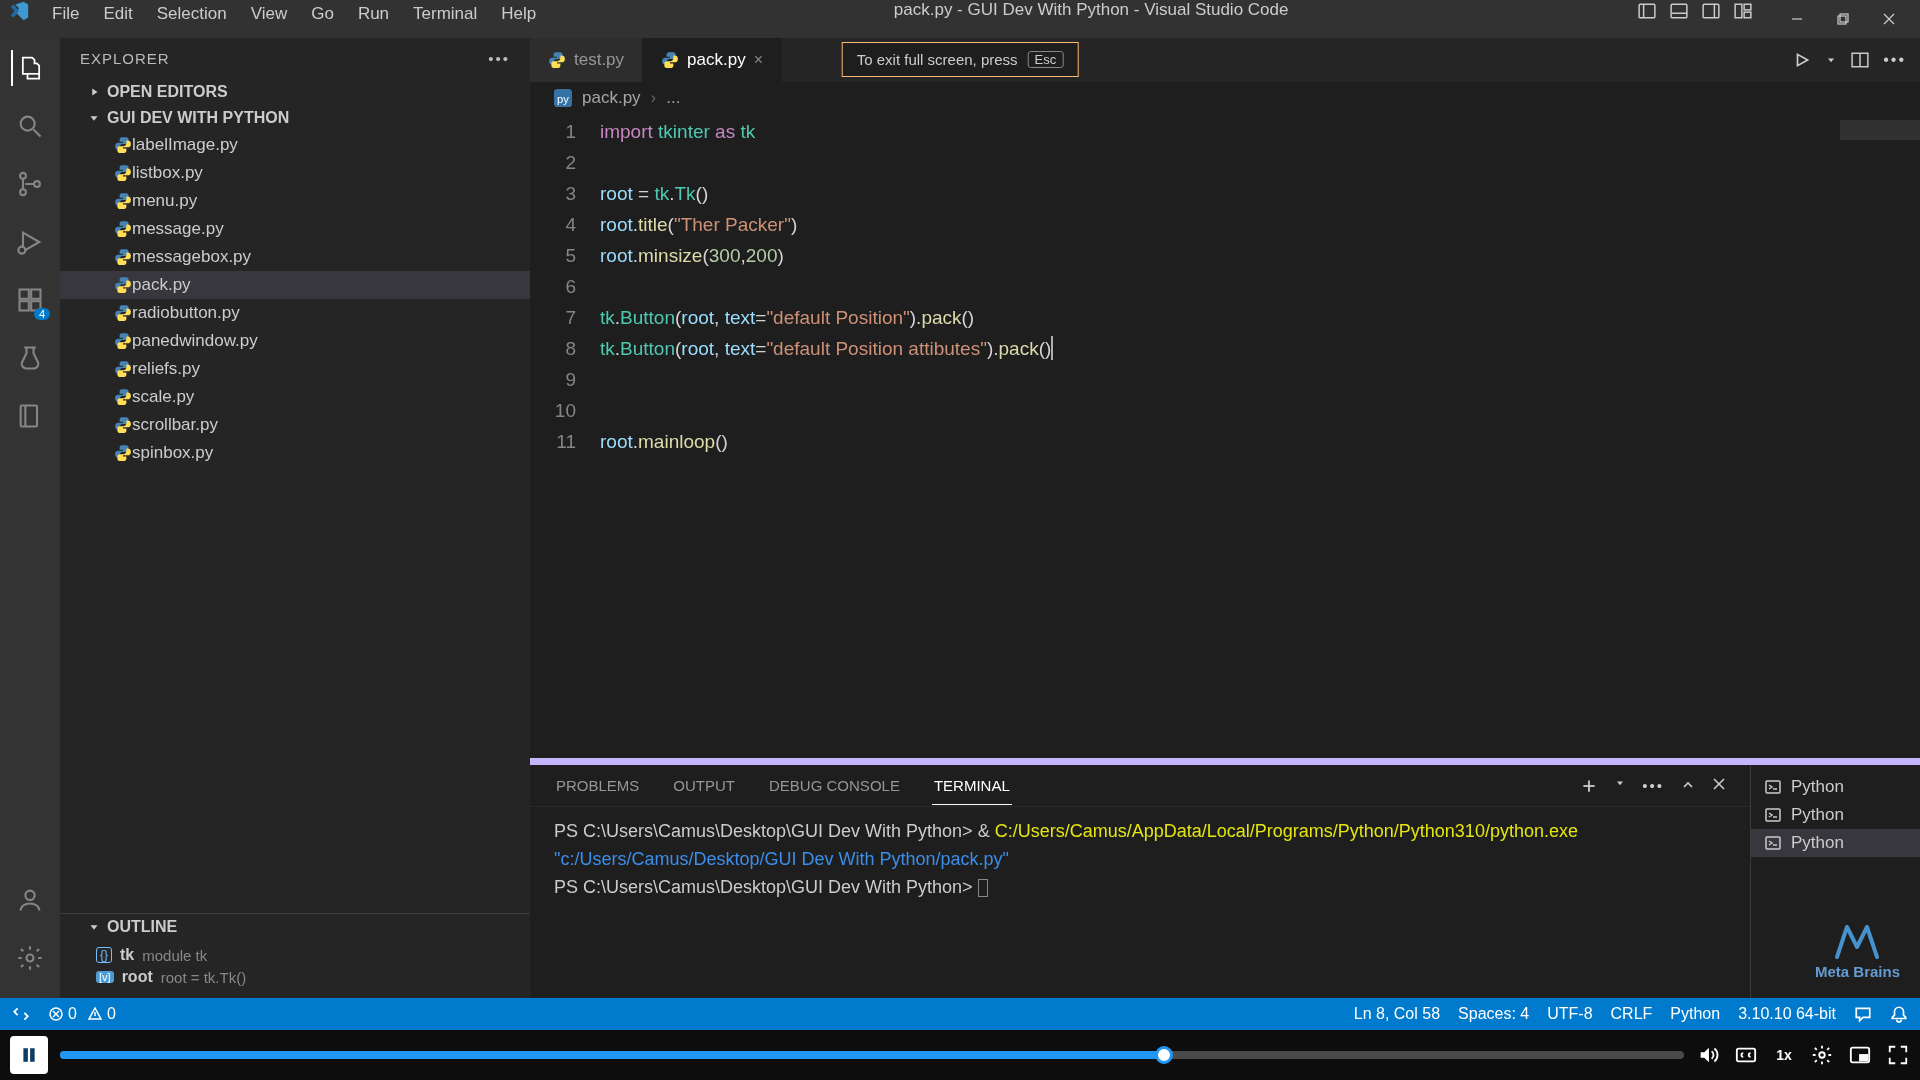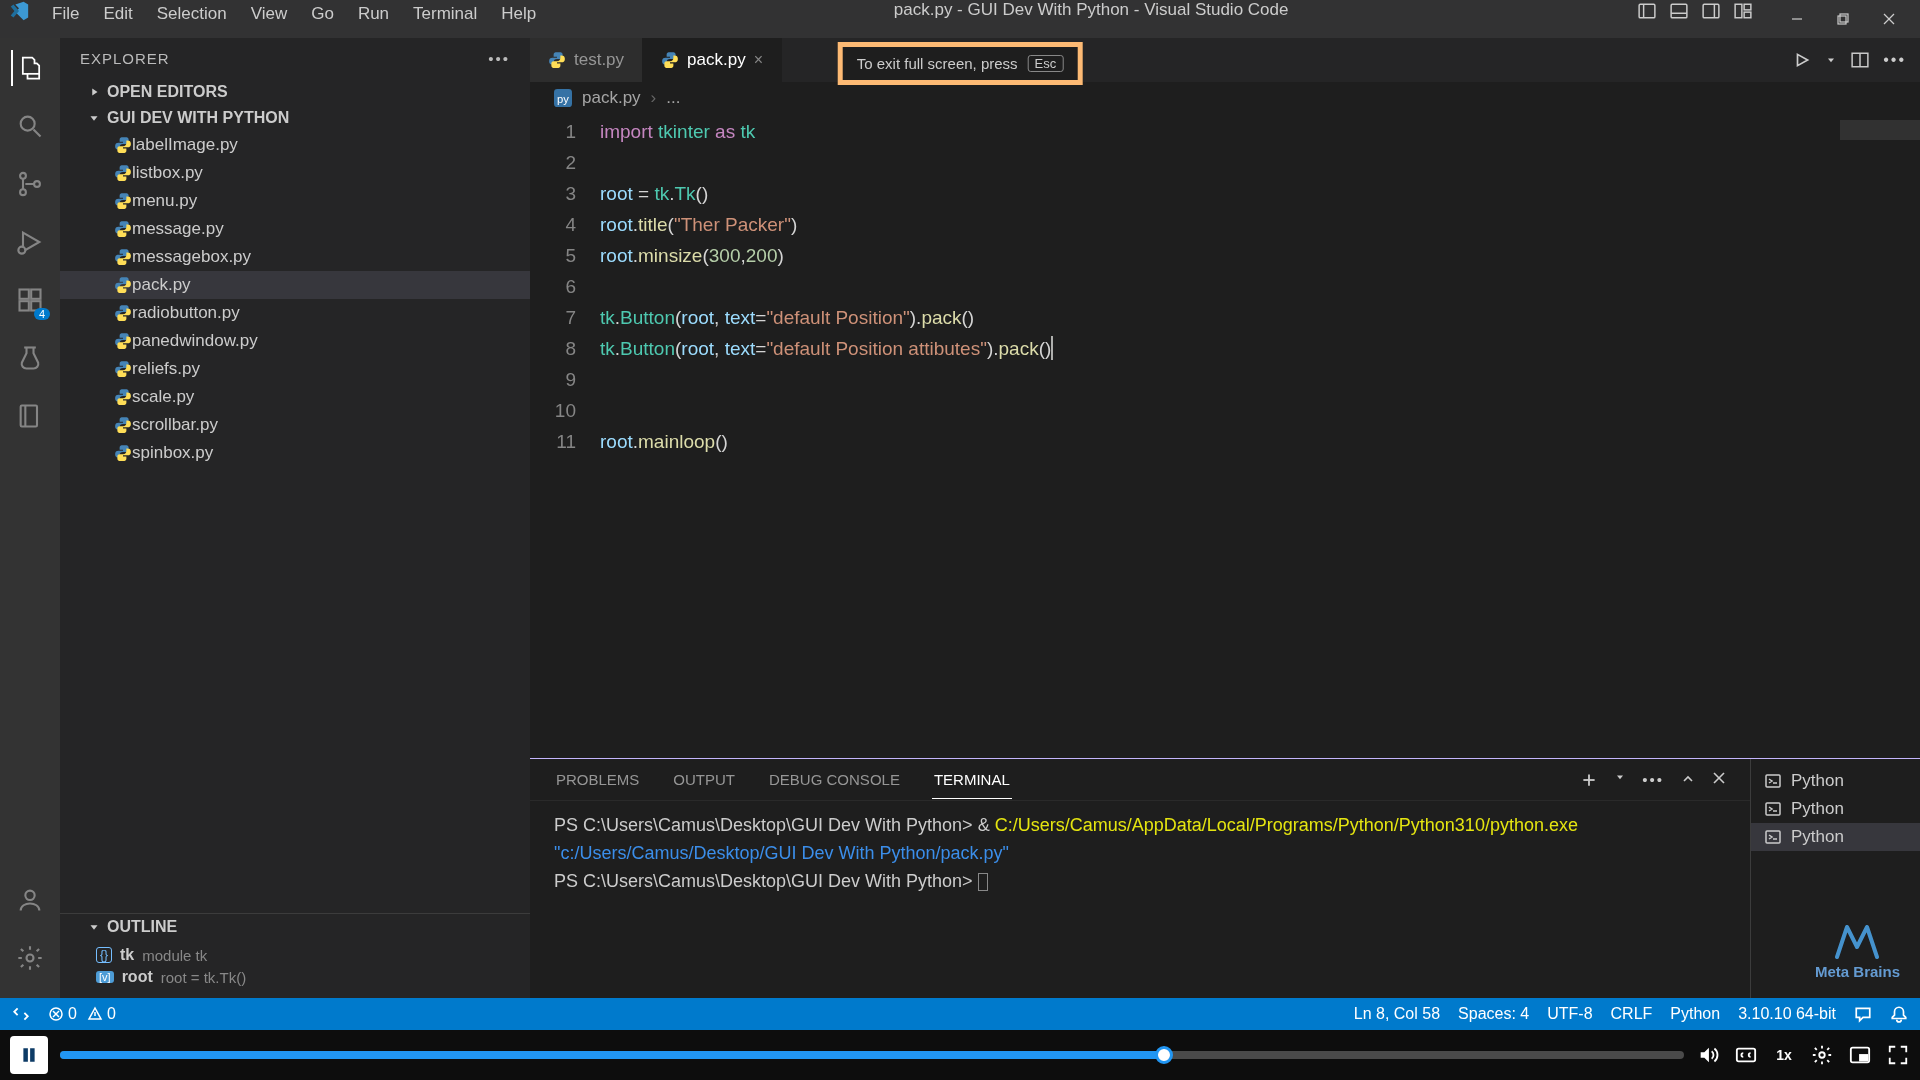--- a/index.html
+++ b/index.html
@@ -61,25 +61,25 @@
 .tok-num { color: #b5cea8; }
 .tok-id { color: #9cdcfe; }
 .cursor-line { background: #2a2d2e; position: absolute; left: -70px; right: 0; height: 31px; z-index: -1; }
 .caret { display: inline-block; width: 2px; height: 24px; background: #aeafad; vertical-align: middle; position: relative; top: -2px; }
 
 
 .minimap { width: 80px; background: #1e1e1e; }
 .minimap-content { margin-top: 6px; height: 20px; background: linear-gradient(#444,#444); opacity: 0.5; }
 
 
-.fs-toast { position: absolute; top: 42px; left: 50%; transform: translateX(-50%); background: #1e1e1e; border: 5px solid #fdba74; padding: 8px 14px; font-size: 15px; color: #ccc; display: flex; align-items: center; gap: 10px; z-index: 5; }
+.fs-toast { position: absolute; top: 42px; left: 50%; transform: translateX(-50%); background: #1e1e1e; border: 1px solid #fdba74; padding: 8px 14px; font-size: 15px; color: #ccc; display: flex; align-items: center; gap: 10px; z-index: 5; }
 .fs-toast .esc { border: 1px solid #888; padding: 0 6px; border-radius: 3px; font-size: 13px; }
 
 
-.panel { height: 240px; background: #1e1e1e; border-top: 1px solid #c4b5fd; display: flex; }
+.panel { height: 240px; background: #1e1e1e; border-top: 7px solid #c4b5fd; display: flex; }
 .panel-main { flex: 1; display: flex; flex-direction: column; }
 .panel-tabs { height: 42px; display: flex; align-items: center; gap: 30px; padding: 0 24px; font-size: 15px; color: #969696; border-bottom: 1px solid #2a2a2a; }
 .panel-tabs .ptab { padding: 10px 2px; cursor: pointer; }
 .panel-tabs .ptab.active { color: #ffffff; border-bottom: 1px solid #fff; }
 .panel-tabs-right { margin-left: auto; display: flex; gap: 16px; color: #ccc; }
 .terminal-body { flex: 1; padding: 10px 24px; font-family: Consolas, monospace; font-size: 18px; line-height: 28px; color: #cccccc; overflow: hidden; }
 .terminal-body .path { color: #e5e510; }
 .terminal-body .arg { color: #3b8eea; }
 .terminal-sidebar { width: 170px; border-left: 1px solid #3c3c3c; padding: 8px 0; font-size: 17px; }
 .term-item { padding: 4px 14px; display: flex; align-items: center; gap: 10px; color: #ccc; }

